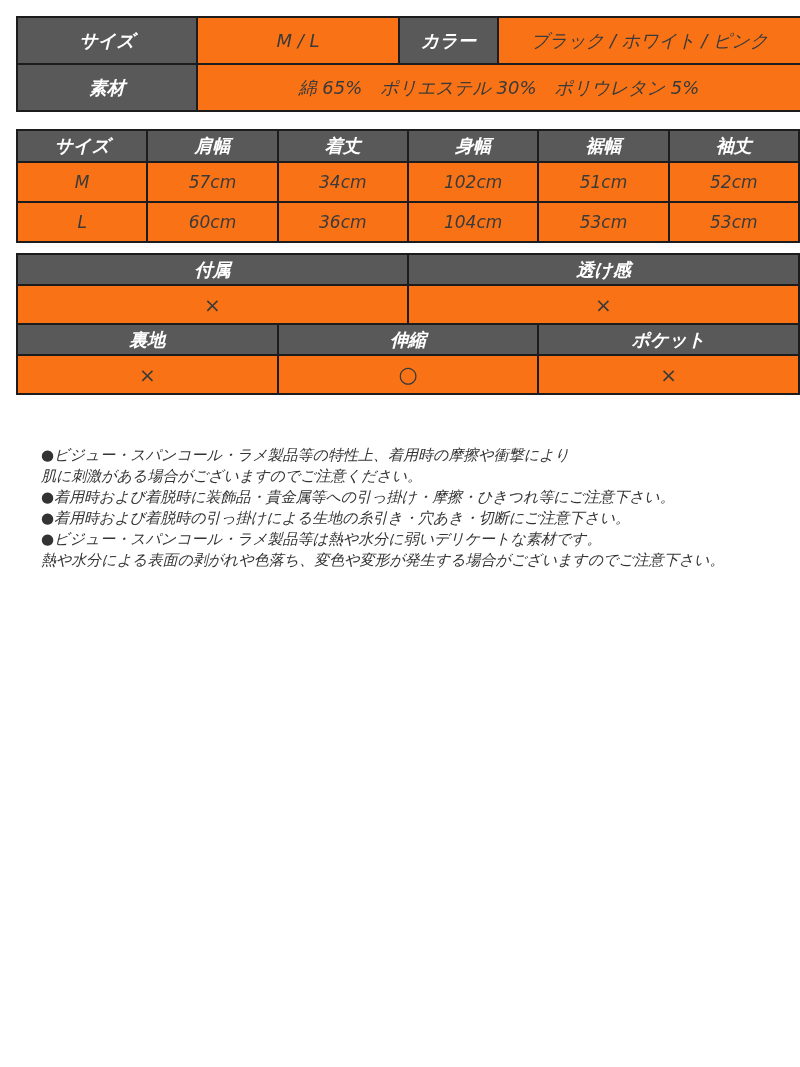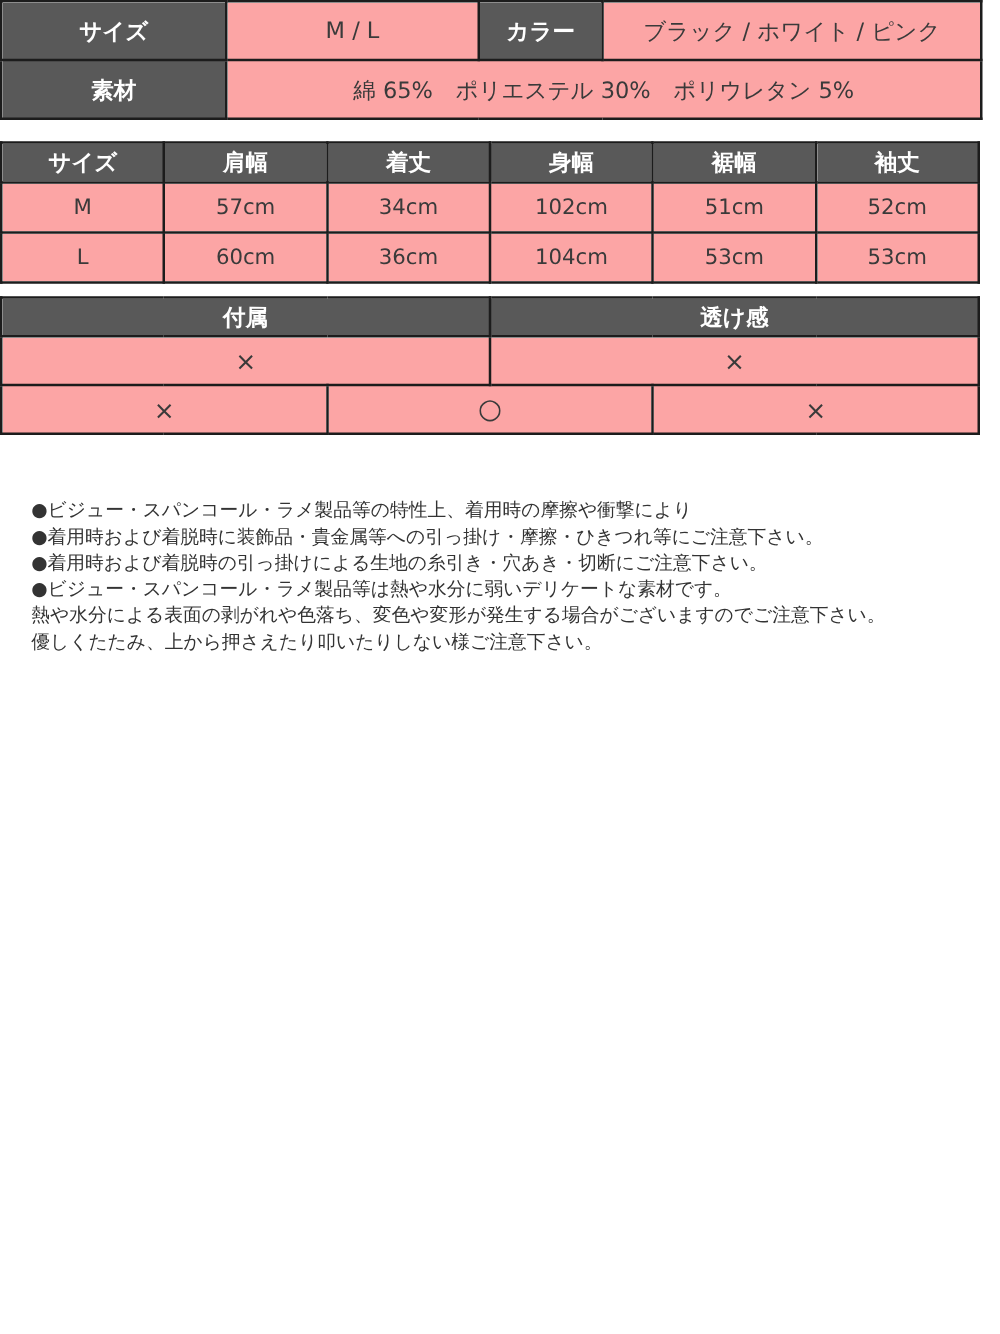--- a/index.html
+++ b/index.html
@@ -4,42 +4,42 @@
 <style>
   * { box-sizing: border-box; margin: 0; padding: 0; }
   html, body { background: #ffffff; }
   body {
     width: 800px;
     height: 1067px;
     font-family: "DejaVu Sans", "Liberation Sans", sans-serif;
     color: #3a3a3a;
     position: relative;
   }
-  .page { padding: 0; }
+  .page { padding: 16px; font-style: italic; }
 
   table {
     border-collapse: collapse;
     table-layout: fixed;
     width: 784px;
   }
   td {
     border: 2px solid #1c1c1c;
     text-align: center;
     vertical-align: middle;
     overflow: hidden;
     white-space: nowrap;
   }
   .hd {
     background: #595959;
     color: #ffffff;
     font-weight: bold;
     font-size: 18px;
   }
   .val {
-    background: #fca5a5;
+    background: #f97316;
     color: #3a3a3a;
     font-size: 18px;
   }
 
   
   .spec-table { margin-bottom: 17px; }
   .spec-table td { height: 47px; }
 
   
   .measure-table { margin-bottom: 10px; }
@@ -119,29 +119,34 @@
     <tbody>
         <tr>
       <td class="hd" colspan="3">付属</td>
       <td class="hd" colspan="3">透け感</td>
     </tr>
     <tr>
       <td class="val" colspan="3">×</td>
       <td class="val" colspan="3">×</td>
     </tr>
     <tr>
+      <td class="hd" colspan="2">裏地</td>
+      <td class="hd" colspan="2">伸縮</td>
+      <td class="hd" colspan="2">ポケット</td>
+    </tr>
+    <tr>
       <td class="val" colspan="2">×</td>
       <td class="val circle" colspan="2">○</td>
       <td class="val" colspan="2">×</td>
     </tr>
   </tbody>
     </table>
 
   <div class="notes">
     <div>●ビジュー・スパンコール・ラメ製品等の特性上、着用時の摩擦や衝撃により</div>
+    <div>肌に刺激がある場合がございますのでご注意ください。</div>
     <div>●着用時および着脱時に装飾品・貴金属等への引っ掛け・摩擦・ひきつれ等にご注意下さい。</div>
     <div>●着用時および着脱時の引っ掛けによる生地の糸引き・穴あき・切断にご注意下さい。</div>
     <div>●ビジュー・スパンコール・ラメ製品等は熱や水分に弱いデリケートな素材です。</div>
     <div>熱や水分による表面の剥がれや色落ち、変色や変形が発生する場合がございますのでご注意下さい。</div>
-    <div>優しくたたみ、上から押さえたり叩いたりしない様ご注意下さい。</div>
   </div>
 
 </div>
 
 </body></html>

